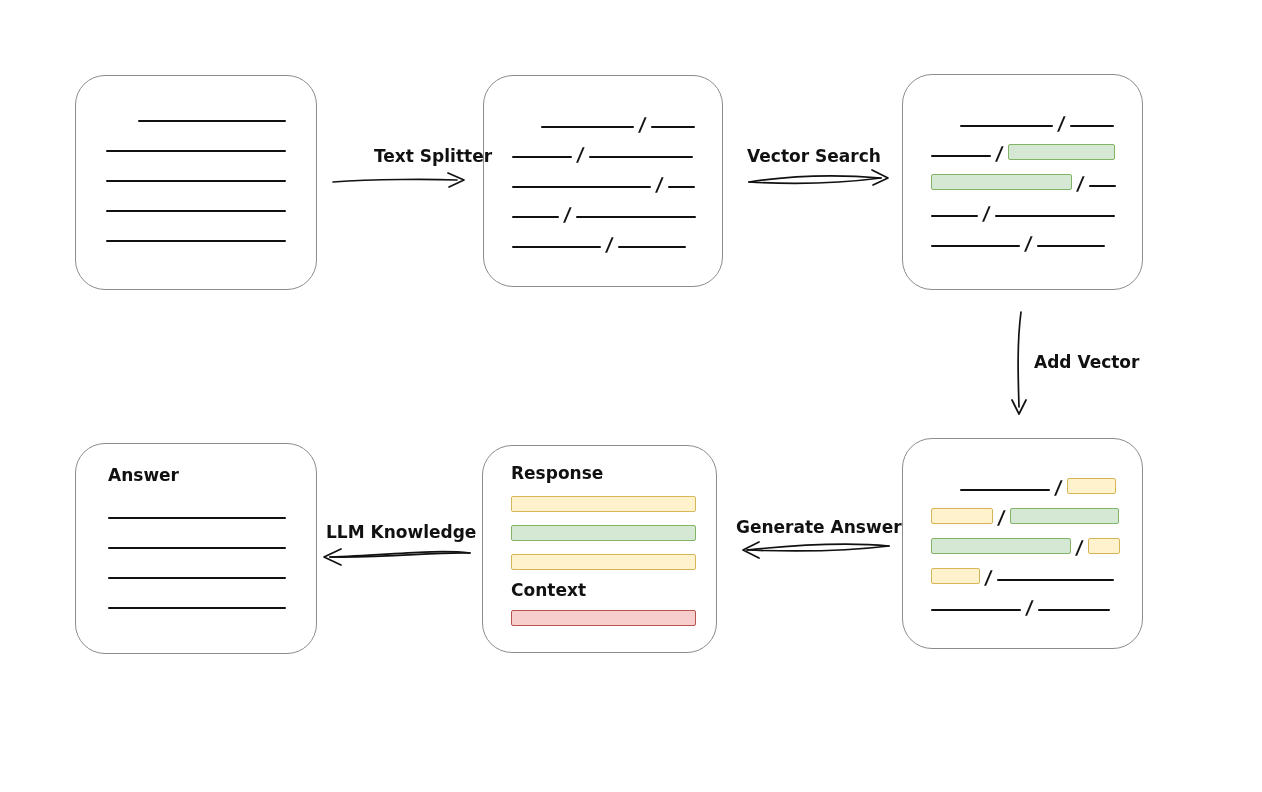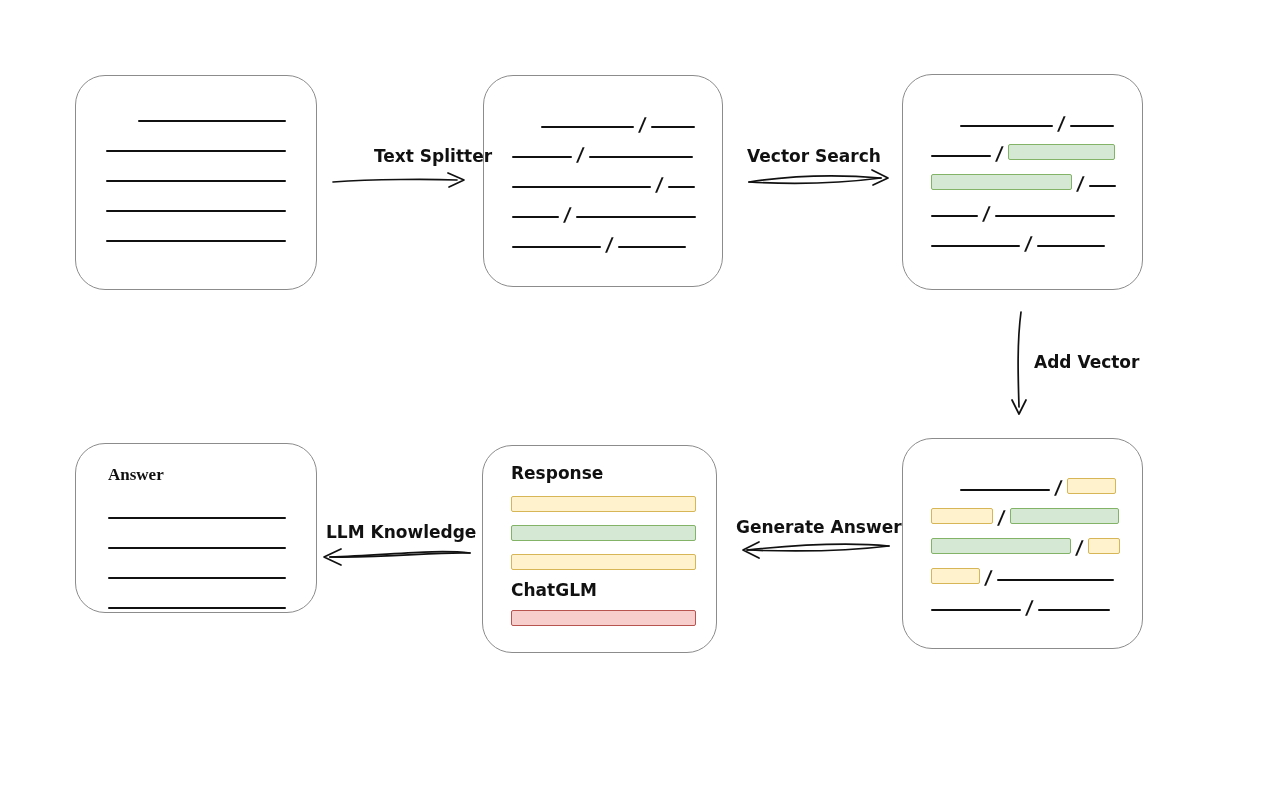--- a/index.html
+++ b/index.html
@@ -14,21 +14,21 @@
   .node{
     position:absolute;
     background:#ffffff;
     border:1px solid var(--box-border,#8c8c8c);
     border-radius:30px;
     box-sizing:border-box;
   }
   #box-doc    {left:75px;  top:75px;  width:242px; height:215px;}
   #box-split  {left:483px; top:75px;  width:240px; height:212px;}
   #box-vector {left:902px; top:74px;  width:241px; height:216px;}
-  #box-answer {left:75px;  top:443px; width:242px; height:170px;font-family:Liberation Serif, serif;}
+  #box-answer {left:75px;  top:443px; width:242px; height:211px;}
   #box-prompt {left:482px; top:445px; width:235px; height:208px;}
   #box-context{left:902px; top:438px; width:241px; height:211px;}
 
   
   .doc-lines{padding:16px 30px 0 30px;}
   .doc-lines .line-row{height:30px;display:flex;align-items:flex-end;}
   .seg-line{
     display:inline-block;height:0;
     border-bottom:2px solid var(--line-color,#111);
     border-radius:1px;
@@ -195,21 +195,21 @@
   </div>
 
   <div class="node" id="box-prompt">
     <div class="inner">
       <div class="box-title" id="knowledge-title">Response</div>
       <div class="knowledge-bars">
           <span class="bar yellow"></span>
           <span class="bar green"></span>
           <span class="bar yellow"></span>
         </div>
-      <div class="box-title" id="question-title">ChatGLM</div>
+      <div class="box-title" id="question-title">Context</div>
       <div class="question-bars">
           <span class="bar red"></span>
         </div>
     </div>
   </div>
 
   <div class="node" id="box-context">
     <div class="seg-rows">
         <div class="seg-row" style="padding-left: 29px;">
           <span class="seg-line" style="width: 90px;"></span>

